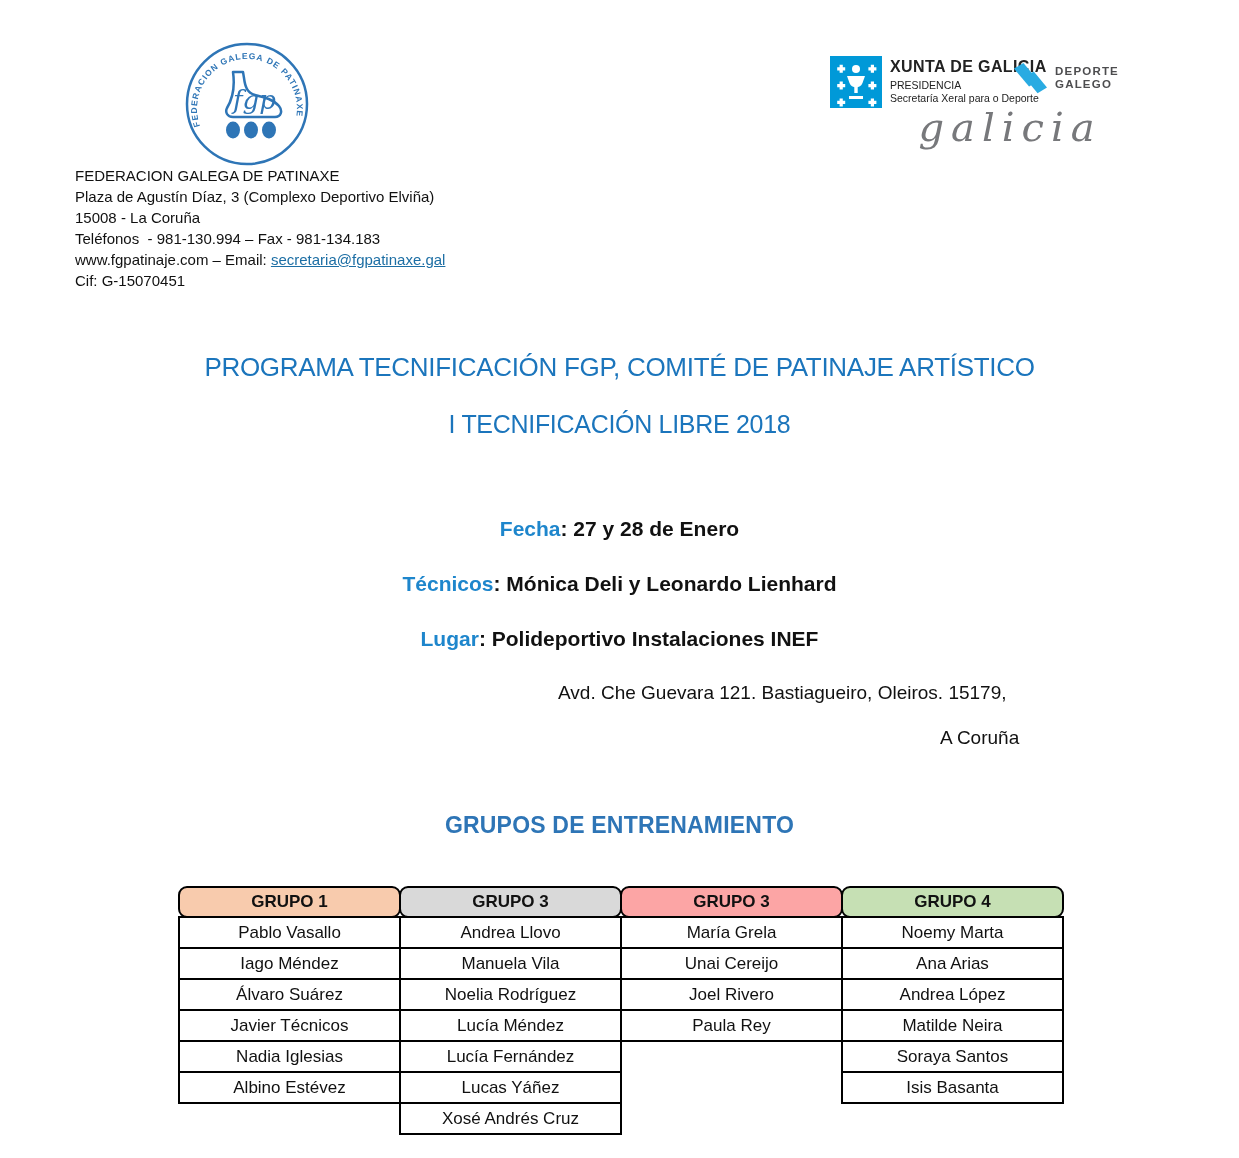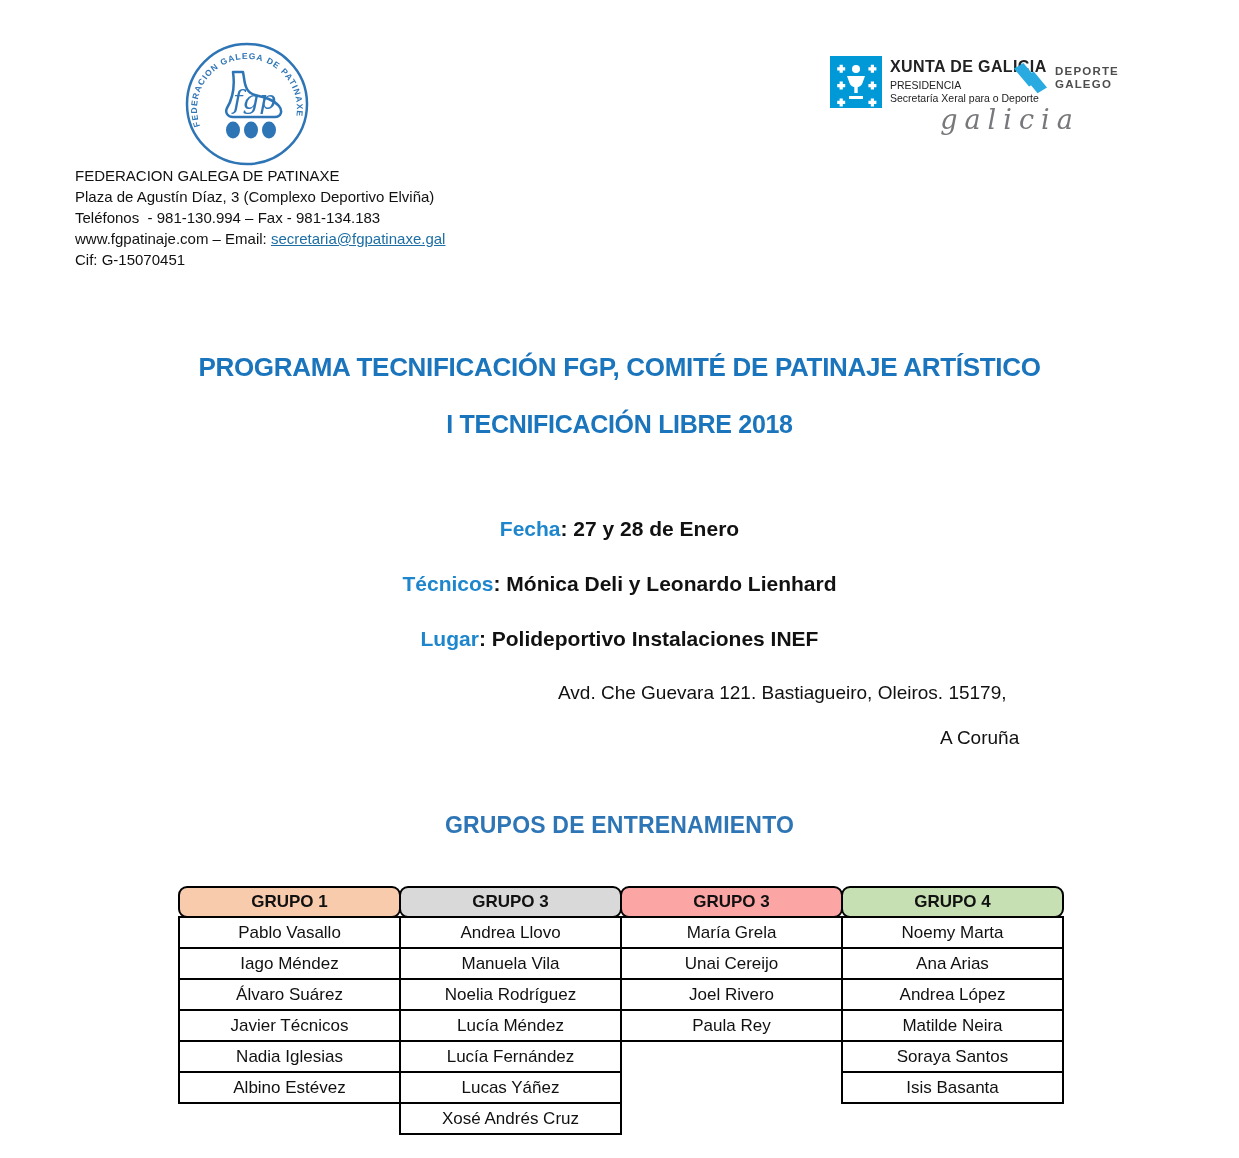--- a/index.html
+++ b/index.html
@@ -23,24 +23,24 @@
   .xunta-emblem{width:52px;height:52px;flex:0 0 auto;}
   .xunta-text{margin-left:8px;padding-top:2px;}
   .xunta-title{font-size:16px;font-weight:bold;letter-spacing:.4px;color:#222;line-height:18px;}
   .xunta-sub1{font-size:10.5px;color:#222;line-height:13px;margin-top:3px;}
   .xunta-sub2{font-size:10.5px;color:#222;line-height:12px;}
   .deporte{position:absolute;left:183px;top:10px;display:flex;align-items:flex-start;justify-content:center;}
   .deporte-icon{width:34px;height:34px;}
   .deporte-text{margin-left:8px;margin-top:3px;font-size:11.5px;font-weight:bold;letter-spacing:1.2px;color:#4d4d4f;line-height:13px;}
   .galicia-word{position:absolute;left:60px;top:52px;width:240px;text-align:center;
     font-family:"DejaVu Serif", serif;font-style:italic;
-    font-size:27px;letter-spacing:7px;color:var(--galicia-gray,#77787B);}
+    font-size:40px;letter-spacing:7px;color:var(--galicia-gray,#77787B);}
   
   .doc-title{position:absolute;left:0;width:1239px;text-align:center;
-    font-weight:bold;color:var(--title-blue,#1B75BC);letter-spacing:-0.3px;}
+    font-weight:normal;color:var(--title-blue,#1B75BC);letter-spacing:-0.3px;}
   .doc-title.l1{top:352px;font-size:26px;}
   .doc-title.l2{top:410px;font-size:25px;}
   
   .detail-line{position:absolute;left:0;width:1239px;text-align:center;font-size:21px;font-weight:bold;color:#111;}
   .detail-label{color:var(--label-blue,#1E86CC);}
   .d1{top:517px}.d2{top:572px}.d3{top:627px}
   .addr-line{position:absolute;top:682px;left:558px;font-size:19px;color:#111;}
   .addr-city{position:absolute;top:727px;left:940px;font-size:19px;color:#111;}
   
   .groups-heading{position:absolute;top:812px;left:0;width:1239px;text-align:center;
@@ -69,20 +69,21 @@
     <path d="M50,32 C52,46 50,58 44,68 C42,72 44,77 50,77 L92,77 C98,77 100,71 96,66 C90,59 80,57 72,55 C64,53 62,46 61,38 L60,32 Z" fill="none" stroke="#2E75B6" stroke-width="2.5" stroke-linejoin="round"></path>
     <text x="50" y="69" font-family="DejaVu Serif, serif" font-style="italic" font-size="26" fill="#2E75B6">fgp</text>
     <ellipse cx="50" cy="90" rx="7" ry="8.5" fill="#2E75B6"></ellipse>
     <ellipse cx="68" cy="90" rx="7" ry="8.5" fill="#2E75B6"></ellipse>
     <ellipse cx="86" cy="90" rx="7" ry="8.5" fill="#2E75B6"></ellipse>
   </svg>
 
   <div class="lh-block">
     <div class="line">FEDERACION GALEGA DE PATINAXE</div>
     <div class="line">Plaza de Agustín Díaz, 3 (Complexo Deportivo Elviña)</div>
+    <div class="line">15008 - La Coruña</div>
     <div class="line">Teléfonos  - 981-130.994 – Fax - 981-134.183</div>
     <div class="line"><span>www.fgpatinaje.com – Email: </span><a href="#" class="email-link">secretaria@fgpatinaxe.gal</a></div>
     <div class="line">Cif: G-15070451</div>
   </div>
 
   <div class="partners">
     <div class="xunta">
       <svg class="xunta-emblem" viewBox="0 0 52 52">
         <rect x="0" y="0" width="52" height="52" fill="#0099D8"></rect>
         <g fill="#ffffff">

